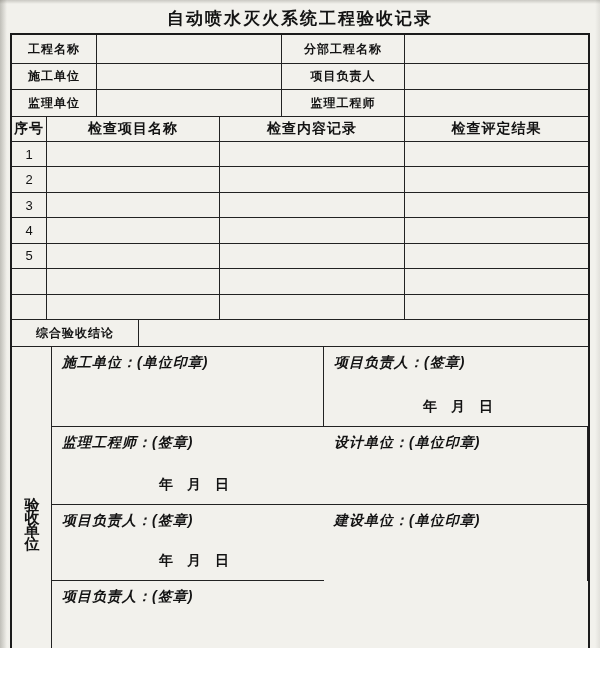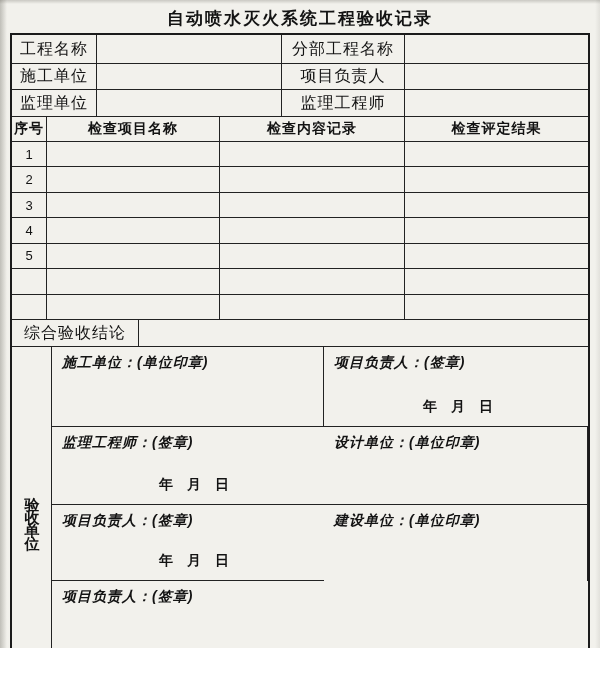--- a/index.html
+++ b/index.html
@@ -22,21 +22,21 @@
   }
   .twrap{
     position:absolute;left:10px;top:33px;width:580px;height:644px;
     box-sizing:border-box;border:2px solid #1b1b1b;
     display:flex;flex-direction:column;
   }
   .c{box-sizing:border-box;border-right:1px solid #222;border-bottom:1px solid #222;
      display:flex;align-items:center;overflow:hidden;}
   .c.lastcol{border-right:none;}
   .c.nobot{border-bottom:none;}
-  .lbl{justify-content:center;font-weight:normal;font-size:16px;letter-spacing:1px;}
+  .lbl{justify-content:center;font-weight:bold;font-size:12px;letter-spacing:1px;}
   
   .info{display:grid;grid-template-columns:85px 185px 123px 1fr;grid-template-rows:29px 26px 27px;}
   
   .check{display:grid;grid-template-columns:35px 173px 185px 1fr;grid-template-rows:25px repeat(7,1fr);height:203px;}
   .check .hdr{justify-content:center;font-weight:bold;font-size:14px;letter-spacing:1px;}
   .check .num{justify-content:center;font-size:13px;}
   
   .conclusion{display:flex;height:27px;}
   .conclusion .clabel{width:127px;flex:none;}
   .conclusion .cval{flex:1;}

